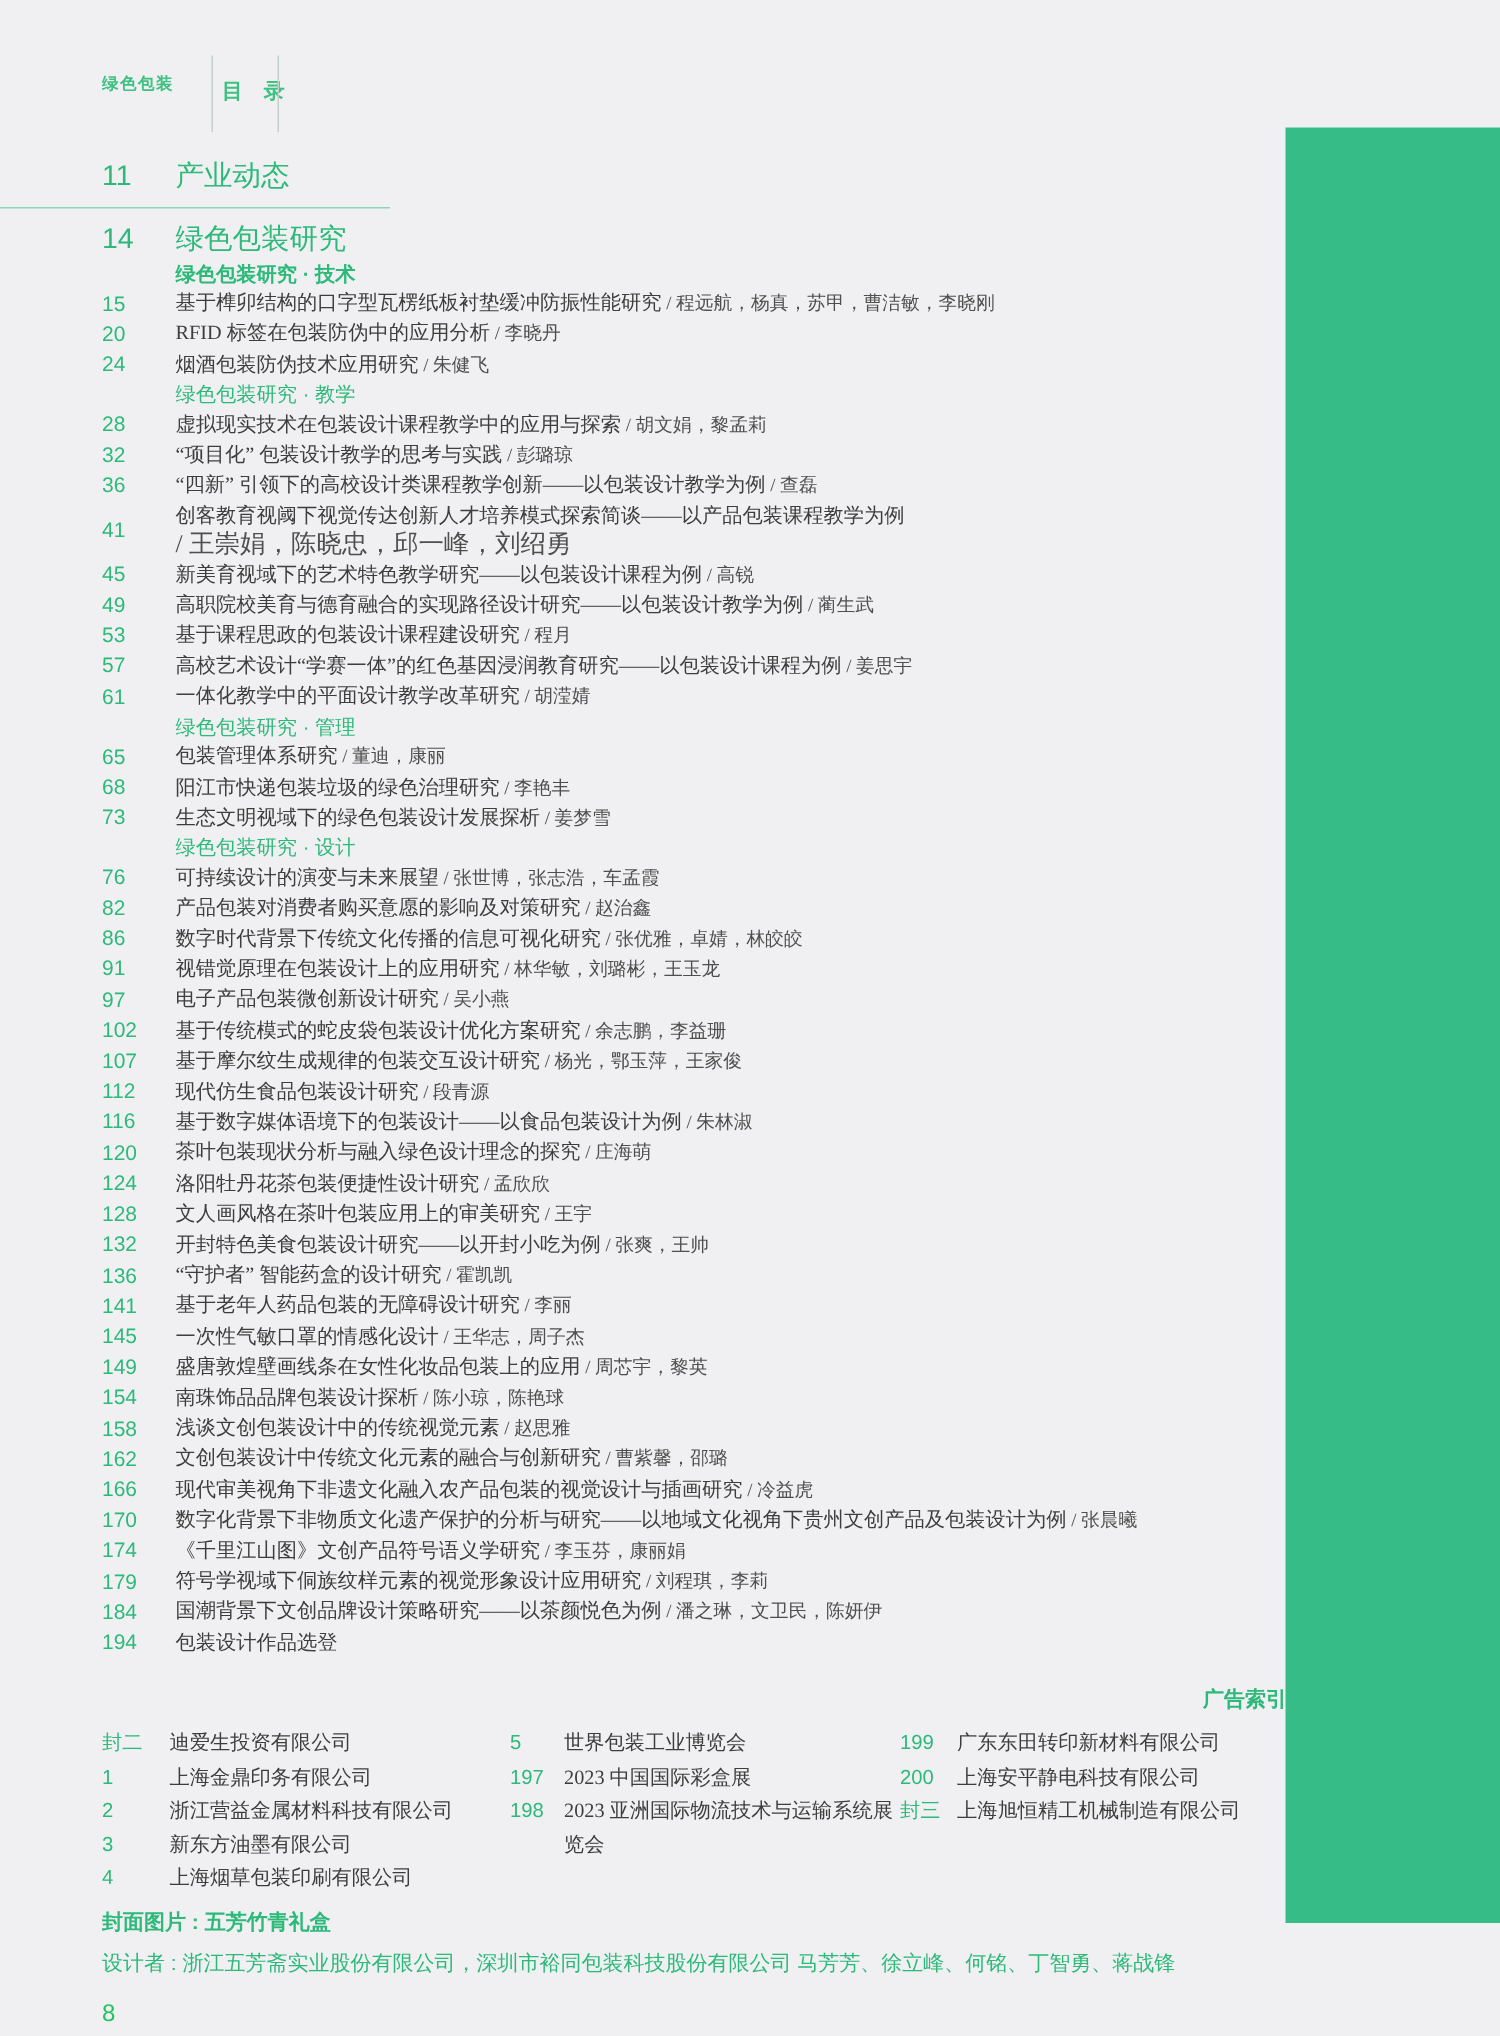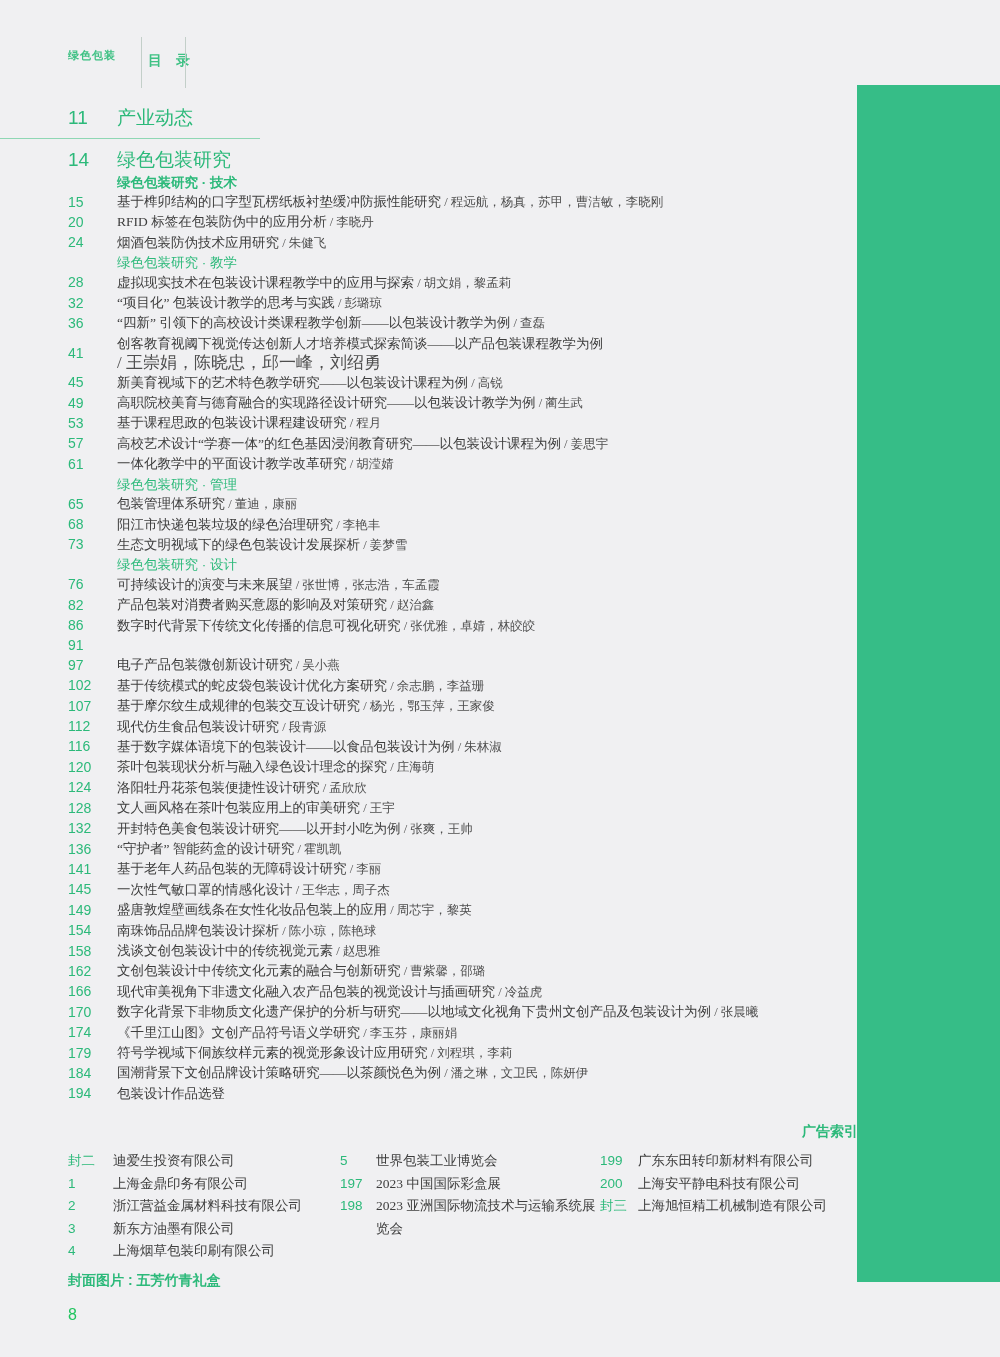--- a/index.html
+++ b/index.html
@@ -169,20 +169,21 @@
       <div class="row">
         <span class="num">82</span>
         <span class="t">产品包装对消费者购买意愿的影响及对策研究<span class="a"> / 赵治鑫</span></span>
       </div>
       <div class="row">
         <span class="num">86</span>
         <span class="t">数字时代背景下传统文化传播的信息可视化研究<span class="a"> / 张优雅，卓婧，林皎皎</span></span>
       </div>
       <div class="row">
         <span class="num">91</span>
+        <span class="t">视错觉原理在包装设计上的应用研究<span class="a"> / 林华敏，刘璐彬，王玉龙</span></span>
       </div>
       <div class="row">
         <span class="num">97</span>
         <span class="t">电子产品包装微创新设计研究<span class="a"> / 吴小燕</span></span>
       </div>
       <div class="row">
         <span class="num">102</span>
         <span class="t">基于传统模式的蛇皮袋包装设计优化方案研究<span class="a"> / 余志鹏，李益珊</span></span>
       </div>
       <div class="row">
@@ -317,15 +318,16 @@
           </div>
           <div class="ad-row">
             <span class="ano">封三</span>
             <span class="aname">上海旭恒精工机械制造有限公司</span>
           </div>
         </div>
       </div>
   </div>
 
   <div class="cover-caption">封面图片 : 五芳竹青礼盒</div>
+  <div class="designer-caption">设计者 : 浙江五芳斋实业股份有限公司，深圳市裕同包装科技股份有限公司 马芳芳、徐立峰、何铭、丁智勇、蒋战锋</div>
   <div class="folio">8</div>
 
 </div>
 
 </body></html>

